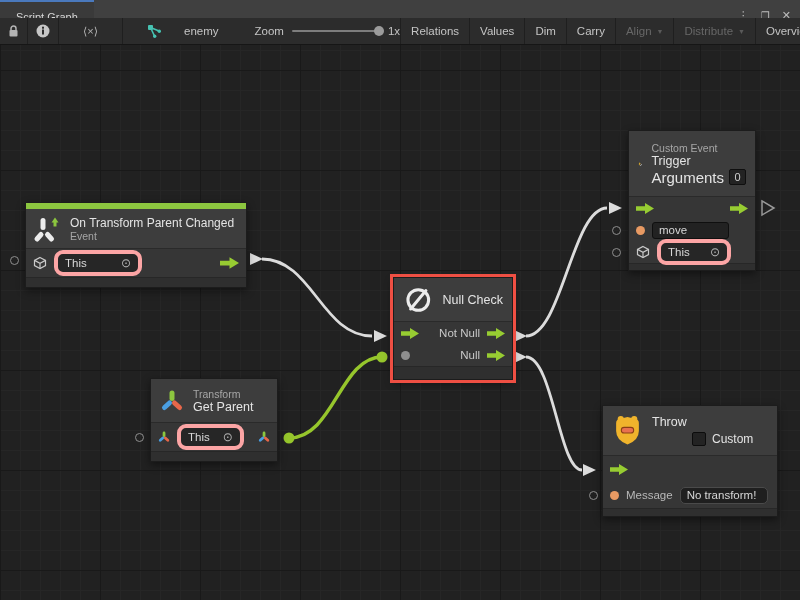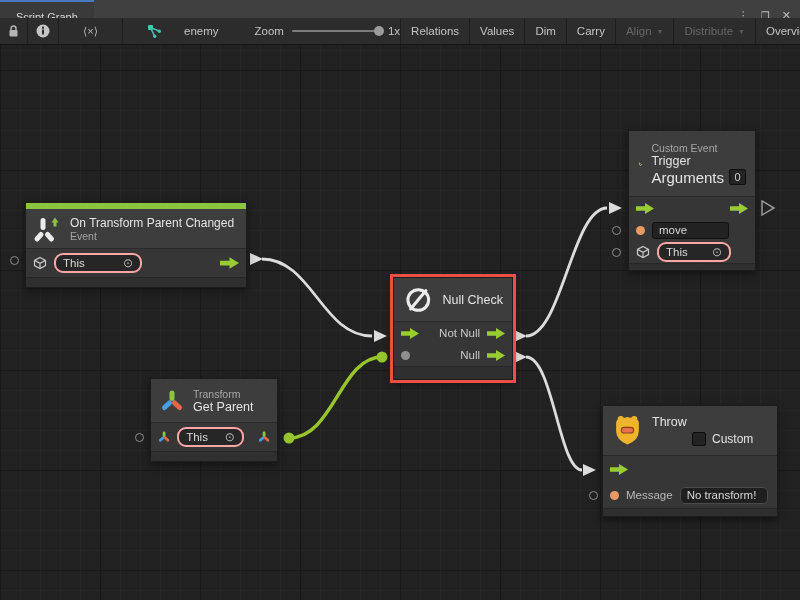--- a/index.html
+++ b/index.html
@@ -79,21 +79,21 @@
   .flow-port { display:flex; align-items:center; }
   .dot { width:9px; height:9px; border-radius:50%; }
   .dot.gray { background:#8f8f8f; }
   .dot.orange { background:#e89a63; }
   .ext-circle {
     position:absolute; width:9px; height:9px; border-radius:50%;
     border:1.5px solid #8e8e8e; background:transparent;
   }
   .pill-field {
     display:flex; align-items:center; background:#262626;
-    border:2px solid #fca5a5; border-radius:9px; height:20px;
+    border:4px solid #fca5a5; border-radius:9px; height:26px;
     padding:0 7px; font-size:11.5px; color:#d8d8d8; gap:4px;
   }
   .pill-field .tgt { margin-left:auto; color:#b0b0b0; font-size:12px; line-height:1; }
   .text-field {
     display:flex; align-items:center; background:#222222;
     border:1px solid #0f0f0f; border-radius:3px; height:17px;
     padding:0 6px; font-size:11.5px; color:#d6d6d6;
   }
   .text-field.outlined { border:1px solid #4a4a4a; border-radius:5px; background:#1f1f1f; }
   .args-box {

